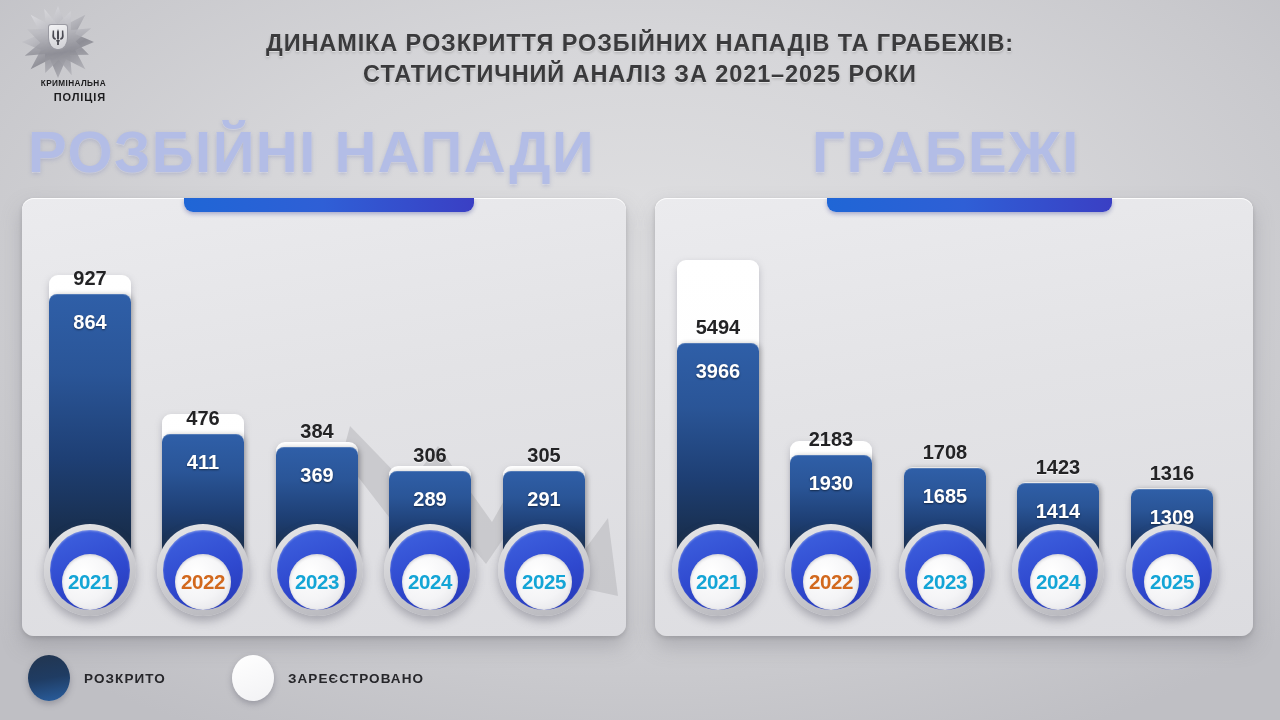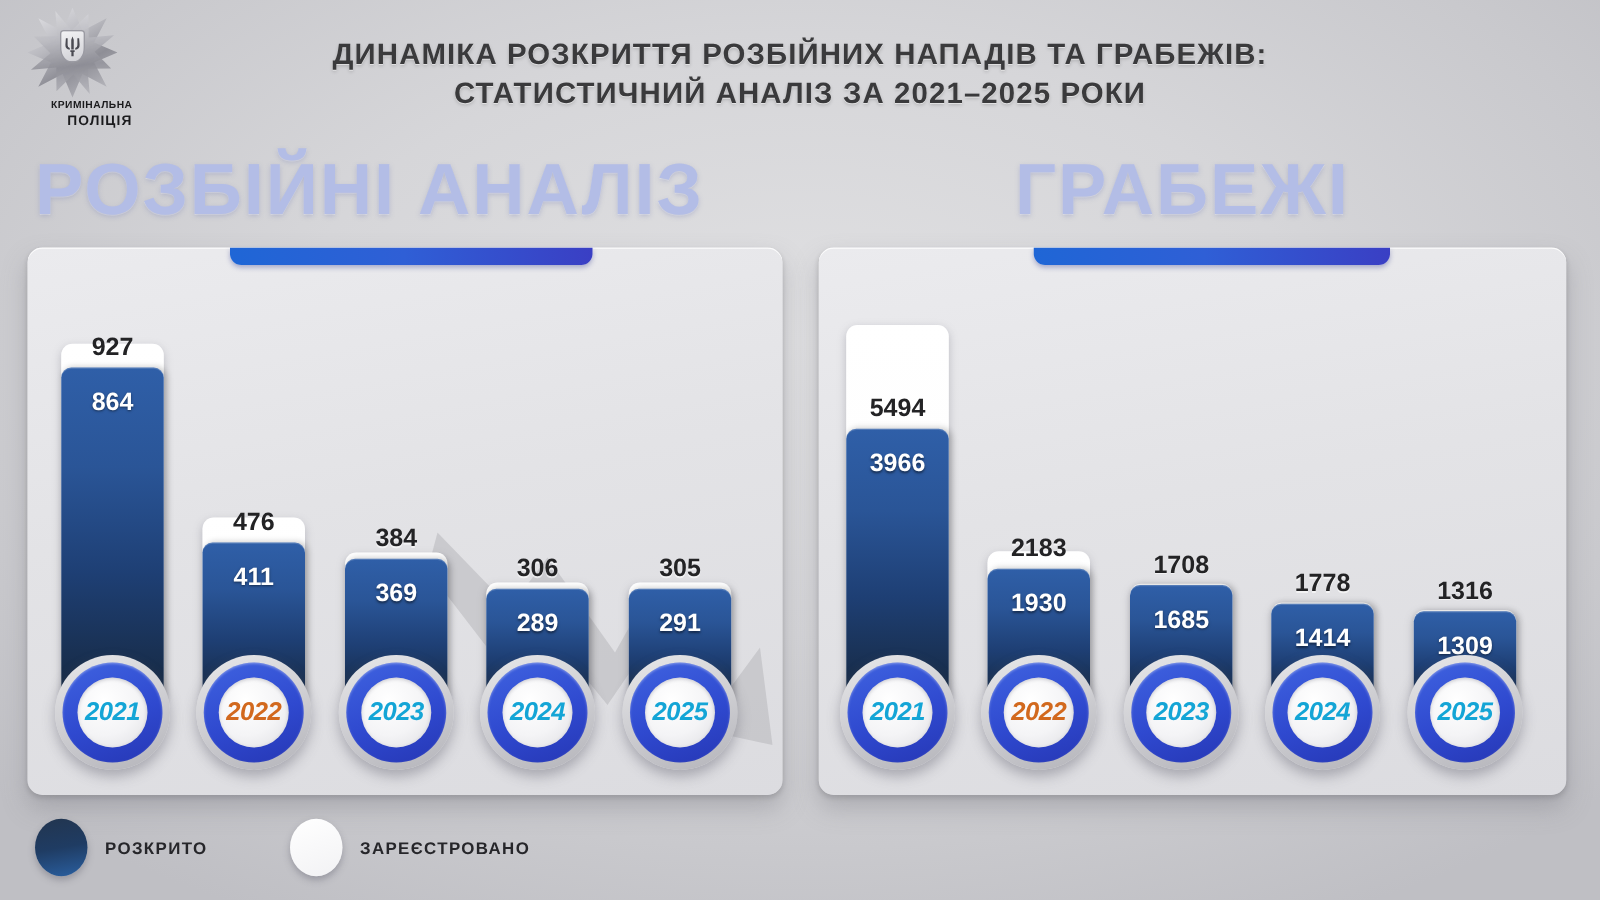--- a/index.html
+++ b/index.html
@@ -109,23 +109,22 @@
   .year-circle{
     position:absolute; bottom:20px; left:-5px; width:92px; height:92px;
     border-radius:50%;
     background:linear-gradient(160deg,#e8e8ea,#b4b4ba);
     box-shadow:0 5px 10px rgba(90,90,105,.42);
     display:flex; align-items:center; justify-content:center;
   }
   .year-ring{
     width:80px; height:80px; border-radius:50%;
     background:linear-gradient(160deg,#3f63e0 0%,#2f49cf 55%,#2637b5 100%);
-    display:flex; align-items:center; justify-content:center;
+    display:flex; align-items:flex-end; justify-content:center;
     box-shadow:inset 0 1px 2px rgba(255,255,255,.35);
-    font-style:italic;
   }
   .year-hole{
     width:56px; height:56px; border-radius:50%;
     background:radial-gradient(circle at 38% 32%, #ffffff 0%, #f4f4f6 55%, #dedee2 100%);
     display:flex; align-items:center; justify-content:center;
     box-shadow:inset 0 1px 3px rgba(60,60,80,.25);
   }
   .year-text{ font-size:20.5px; font-weight:bold; letter-spacing:-.4px; }
 
   
@@ -154,21 +153,21 @@
   </div>
   <div class="cap1">КРИМІНАЛЬНА</div>
   <div class="cap2">ПОЛІЦІЯ</div>
 </div>
 
 <div id="main-title">
   <span>ДИНАМІКА РОЗКРИТТЯ РОЗБІЙНИХ НАПАДІВ ТА ГРАБЕЖІВ:</span>
   <span class="l2">СТАТИСТИЧНИЙ АНАЛІЗ ЗА 2021–2025 РОКИ</span>
 </div>
 
-<div class="section-heading" id="heading-left">РОЗБІЙНІ АНАЛІЗ</div>
+<div class="section-heading" id="heading-left">РОЗБІЙНІ НАПАДИ</div>
 <div class="section-heading" id="heading-right">ГРАБЕЖІ</div>
 
 <div class="panel" id="panel-left">
   <div class="panel-tab" id="tab-left"></div>
   <svg class="trend-arrow" id="arrow-left" viewBox="0 0 290 210">
     <path d="M10 12 L68 72 L98 32 L152 108 L180 58 L243 138 L268 104 L278 182 L204 166 L228 142 L172 112 L146 150 L92 84 L62 120 L2 42 Z" fill="#b6b6ba"></path>
   </svg>
   <div class="chart" id="chart-left">
       <div class="bar-group" style="left: 27px;">
         <div class="bar-outer" style="height: 285px;">
@@ -286,21 +285,21 @@
             <div class="year-hole">
               <div class="year-text" style="color: rgb(20, 165, 214);">2023</div>
             </div>
           </div>
         </div>
       </div>
       <div class="bar-group" style="left: 362px;">
         <div class="bar-outer" style="height: 78px;">
           <div class="bar-inner" style="height: 77px;"></div>
         </div>
-        <div class="val-reg" style="bottom: 157px;">1778</div>
+        <div class="val-reg" style="bottom: 157px;">1423</div>
         <div class="val-solv" style="bottom: 113px;">1414</div>
         <div class="year-circle">
           <div class="year-ring">
             <div class="year-hole">
               <div class="year-text" style="color: rgb(20, 165, 214);">2024</div>
             </div>
           </div>
         </div>
       </div>
       <div class="bar-group" style="left: 476px;">

